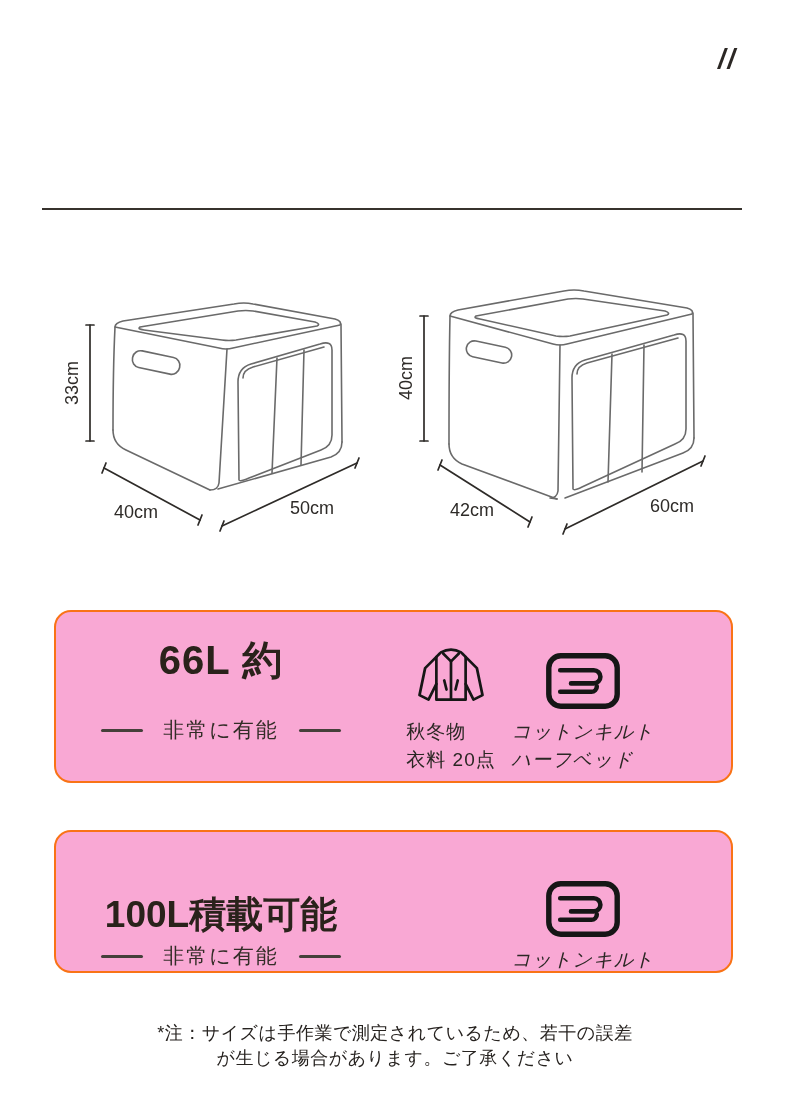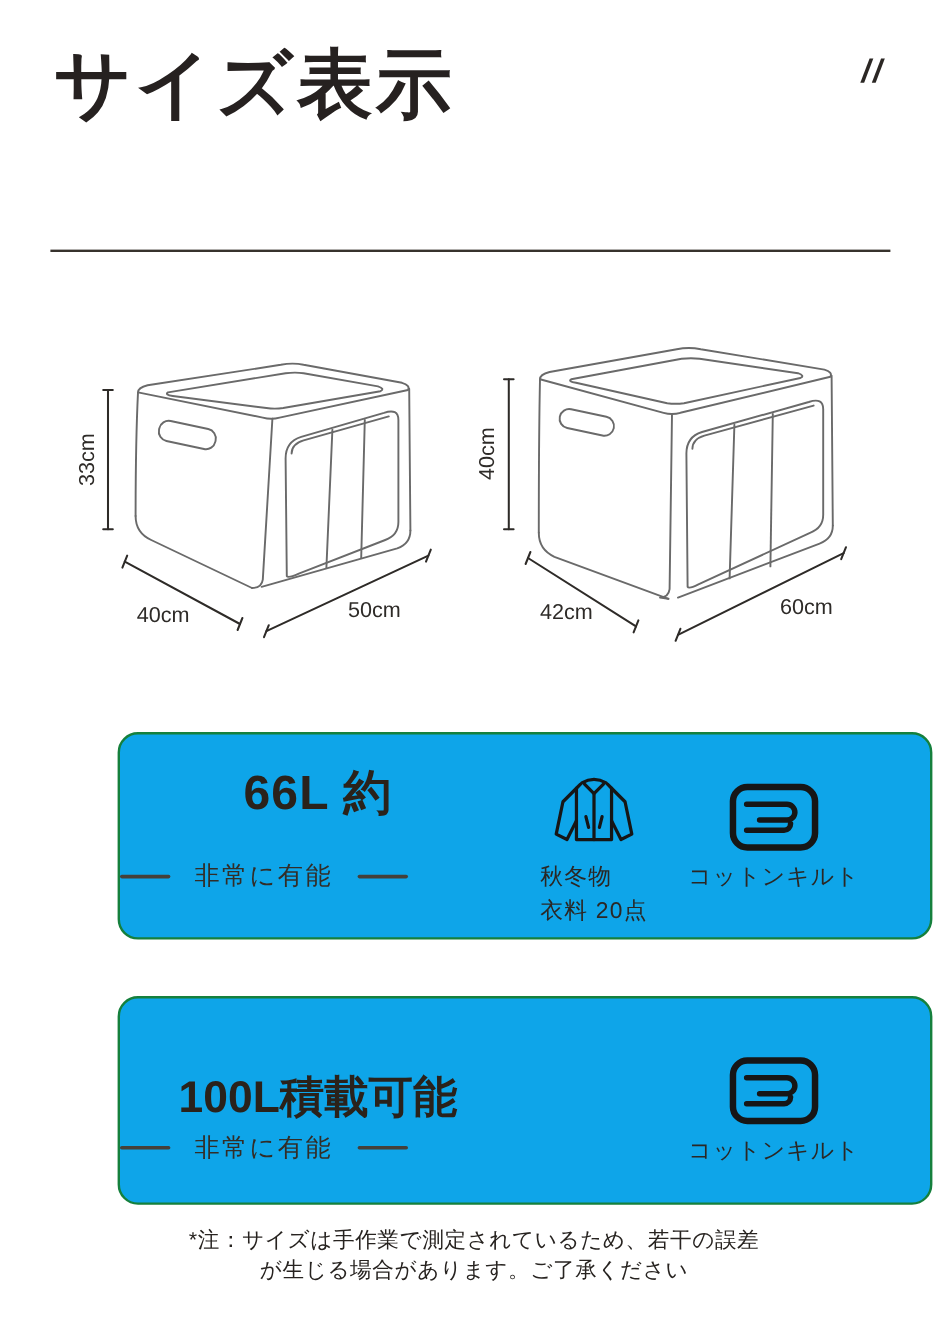--- a/index.html
+++ b/index.html
@@ -54,58 +54,57 @@
     font-family: "Liberation Sans", "DejaVu Sans", sans-serif;
     font-size: 18px;
     font-weight: 500;
     fill: #2e2b28;
   }
   
   .card {
     position: absolute;
     left: 54px;
     width: 679px;
-    border: 2px solid #15803d;
+    border: 2px solid #f97316;
     border-radius: 17px;
-    background: #0ea5e9;
-    margin-left: 44px;
+    background: #f9a8d4;
   }
   .card.first  { top: 610px; height: 173px; }
-  .card.second { top: 830px; height: 174px; }
+  .card.second { top: 830px; height: 143px; }
   .left-block { position: absolute; left: 0; top: 0; width: 330px; height: 100%; }
   .headline {
     position: absolute;
     left: 0; width: 100%;
     text-align: center;
     font-weight: 800;
     color: #2a221b;
   }
   .card.first  .headline { top: 21px; font-size: 40px; letter-spacing: 1px; }
   .card.second .headline { top: 58px; font-size: 37px; letter-spacing: 0px; }
   .tagline-row {
     position: absolute;
     left: 0; width: 100%;
     display: flex;
     align-items: center;
-    justify-content: flex-start;
+    justify-content: center;
     gap: 20px;
   }
   .card.first  .tagline-row { top: 104px; }
   .card.second .tagline-row { top: 110px; }
   .tag-dash { width: 42px; height: 3px; background: #45403a; border-radius: 2px; }
   .tagline { font-size: 21px; font-weight: 500; color: #332d27; letter-spacing: 2px; }
   .item-col {
     position: absolute;
     width: 180px;
     display: flex;
     flex-direction: column;
     align-items: center;
   }
   .item-col.jacket { left: 305px; }
-  .item-col.quilt  { left: 455px; }
+  .item-col.quilt  { left: 437px; font-style: italic; }
   .card.first  .item-col { top: 18px; }
   .card.second .item-col { top: 26px; }
   .icon-box {
     height: 86px;
     display: flex;
     align-items: flex-end;
     justify-content: center;
   }
   .icon-box svg { display: block; }
   .quilt .icon-box svg { margin-bottom: 5px; }
@@ -120,21 +119,20 @@
     line-height: 1.38;
     color: #272320;
     letter-spacing: 0.5px;
   }
 </style>
 </head>
 <body>
 
 <div class="page">
 
-  <h1 class="title">サイズ表示</h1>
   <span class="mark-slashes">//</span>
   <div class="rule"></div>
 
   <svg class="diagram small" width="335" height="262" viewBox="0 0 335 262">
     <g stroke="#6a6a6a" stroke-width="1.6" fill="none" stroke-linejoin="round" stroke-linecap="round">
 
       <path d="M 63,49 Q 63,45 71,43 L 182,26 Q 192,24 201,26 L 283,41 Q 290,43 288,47 L 181,70 Q 174,72 167,70 Z"></path>
 
       <path d="M 88,49 L 186,33 Q 194,32 201,33 L 263,44 Q 269,46 265,48 L 184,62 Q 177,63 170,62 L 92,52 Q 85,51 88,49 Z"></path>
 
@@ -232,20 +230,21 @@
     <div class="item-col quilt">
       <div class="icon-box">
         <svg width="78" height="60" viewBox="0 0 64 50" fill="none" stroke="#161616" stroke-linecap="round">
           <rect x="3.5" y="4" width="57" height="42" rx="10" stroke-width="4.5"></rect>
           <path d="M 13,16 H 41 A 5.5,5.5 0 0 1 41,27 H 22" stroke-width="3.8"></path>
           <path d="M 13,34 H 39 A 4.5,4.5 0 0 0 43.5,29.5" stroke-width="3.8"></path>
         </svg>
       </div>
       <div class="item-label">
         <div>コットンキルト</div>
+        <div>ハーフベッド</div>
       </div>
     </div>
   </section>
 
   <section class="card second">
     <div class="left-block">
       <div class="headline">100L積載可能</div>
       <div class="tagline-row">
         <span class="tag-dash"></span>
         <span class="tagline">非常に有能</span>

